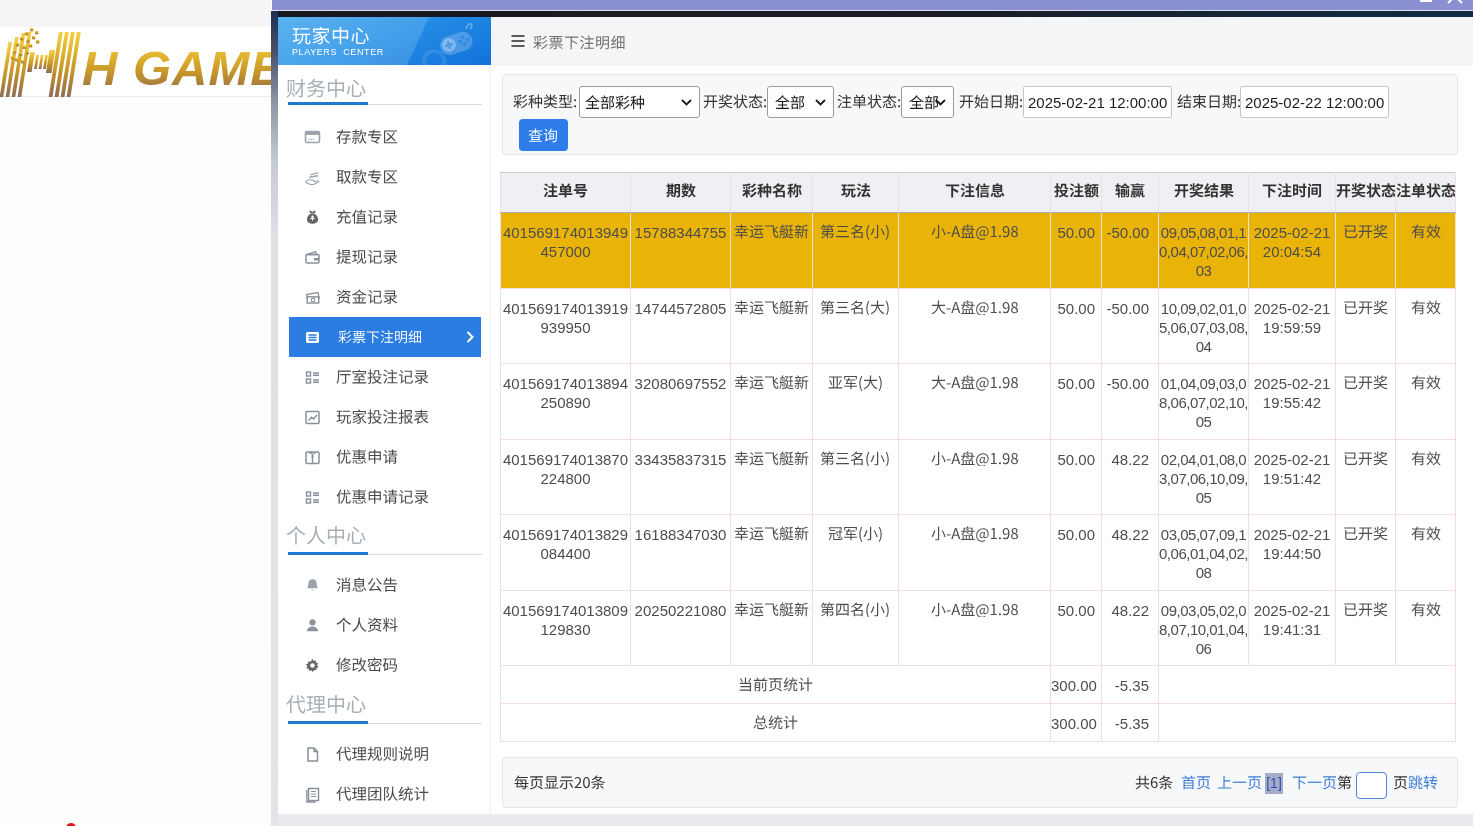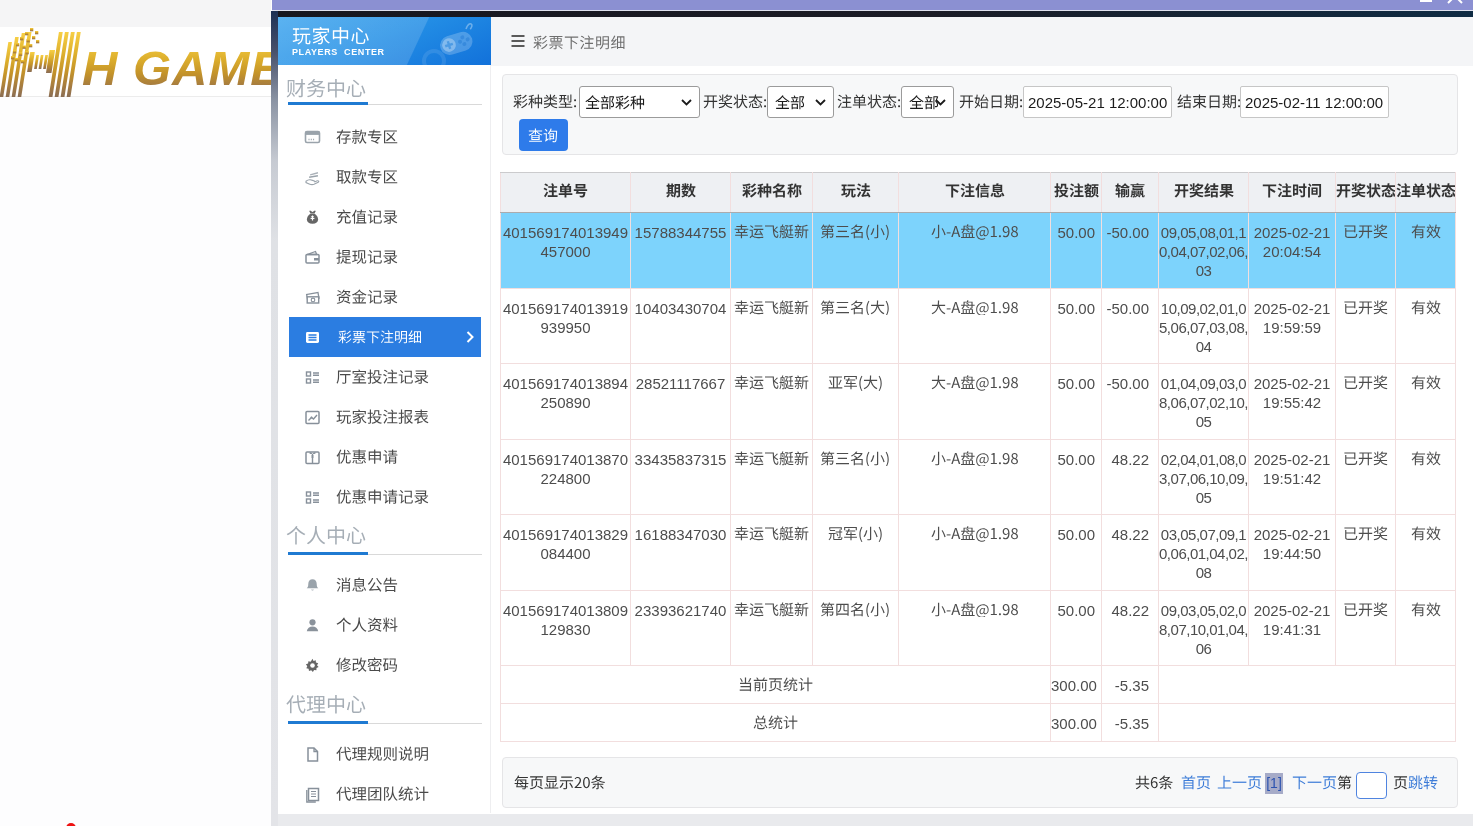--- a/index.html
+++ b/index.html
@@ -82,21 +82,21 @@
         <circle cx="56" cy="27.5" r="2" fill="rgba(30,120,210,0.45)"></circle>
         <path d="M62 13.5c2.5-3.5 5-4.5 6.3-3.2S68 13.5 66 15" stroke="rgba(255,255,255,0.35)" stroke-width="1.6" fill="none"></path>
       </g>
     </svg>
     <div class="a" style="left:14px;top:8px"><svg class="z" width="77.5" height="20.9" viewBox="0 -940 4079 1100" fill="#fff">
         <use href="#g73a9r" x="0"></use>
         <use href="#g5bb6r" x="1026"></use>
         <use href="#g4e2dr" x="2053"></use>
         <use href="#g5fc3r" x="3079"></use>
       </svg></div>
-    <div class="a" style="left:14px;top:30px;font-size:9px;font-weight:bold;letter-spacing:0.6px;color:#fff">PLAYERS&nbsp;&nbsp;CENTER</div>
+    <div class="a" style="left:14px;top:30px;font-size:9px;font-weight:normal;letter-spacing:0.6px;color:#fff">PLAYERS&nbsp;&nbsp;CENTER</div>
   </div>
 <div class="a" style="left:490px;top:65px;width:1px;height:748px;background:#eeeef0"></div>
 <div class="a" style="left:286px;top:77px"><svg class="z" width="80.0" height="22.0" viewBox="0 -940 4000 1100" fill="#a6aeb6">
       <use href="#g8d22r" x="0"></use>
       <use href="#g52a1r" x="1000"></use>
       <use href="#g4e2dr" x="2000"></use>
       <use href="#g5fc3r" x="3000"></use>
     </svg></div>
 <div class="a" style="left:288px;top:102px;width:80px;height:3px;background:#1f7ad2"></div>
 <div class="a" style="left:368px;top:104px;width:114px;height:1px;background:#d9d9d9"></div>
@@ -356,30 +356,30 @@
     <path d="M1 1l4.5 4.5L10 1" stroke="#1b1b1b" stroke-width="1.8" fill="none"></path>
   </svg>
 <div class="a" style="left:959px;top:93px"><svg class="z" width="64.2" height="16.5" viewBox="0 -940 4278 1100" fill="#333">
       <use href="#g5f00r" x="0"></use>
       <use href="#g59cbr" x="1000"></use>
       <use href="#g65e5r" x="2000"></use>
       <use href="#g671fr" x="3000"></use>
       <use href="#g3ar" x="4000"></use>
     </svg></div>
 <div class="a" style="left:1023px;top:86px;width:149px;height:32px;background:#fff;border:1px solid #c6c6c6;border-radius:2px"></div>
-<div class="a" style="left:1028px;top:94px;font-size:15px;color:#1b1b1b">2025-05-21 12:00:00</div>
+<div class="a" style="left:1028px;top:94px;font-size:15px;color:#1b1b1b">2025-02-21 12:00:00</div>
 <div class="a" style="left:1177px;top:93px"><svg class="z" width="64.2" height="16.5" viewBox="0 -940 4278 1100" fill="#333">
       <use href="#g7ed3r" x="0"></use>
       <use href="#g675fr" x="1000"></use>
       <use href="#g65e5r" x="2000"></use>
       <use href="#g671fr" x="3000"></use>
       <use href="#g3ar" x="4000"></use>
     </svg></div>
 <div class="a" style="left:1240px;top:86px;width:149px;height:32px;background:#fff;border:1px solid #c6c6c6;border-radius:2px"></div>
-<div class="a" style="left:1245px;top:94px;font-size:15px;color:#1b1b1b">2025-02-11 12:00:00</div>
+<div class="a" style="left:1245px;top:94px;font-size:15px;color:#1b1b1b">2025-02-22 12:00:00</div>
 <div class="a" style="left:519px;top:119px;width:49px;height:32px;background:#2e7bea;border-radius:4px"></div>
 <div class="a" style="left:528px;top:127px"><svg class="z" width="30.0" height="16.5" viewBox="0 -940 2000 1100" fill="#fff">
       <use href="#g67e5r" x="0"></use>
       <use href="#g8be2r" x="1000"></use>
     </svg></div>
 <table class="a" style="left:500px;top:172px;width:955px;font-size:15px;line-height:19px;color:#4d4d4d">
     <colgroup>
       <col style="width:130px">
       <col style="width:100px">
       <col style="width:82px">
@@ -446,21 +446,21 @@
             <use href="#g72b6b" x="2000"></use>
             <use href="#g6001b" x="3000"></use>
           </svg></th>
         <th style="border-top:1px solid #cbcbcd;border-bottom:1px solid #ababad"><svg class="z" width="60.0" height="16.5" viewBox="0 -940 4000 1100" fill="#333">
             <use href="#g6ce8b" x="0"></use>
             <use href="#g5355b" x="1000"></use>
             <use href="#g72b6b" x="2000"></use>
             <use href="#g6001b" x="3000"></use>
           </svg></th>
       </tr>
-      <tr style="height:75.5px;background:#7dd3fc">
+      <tr style="height:75.5px;background:#eab308">
         <td>401569174013949<br>457000</td>
         <td>15788344755</td>
         <td><svg class="z" width="75.0" height="16.5" viewBox="0 -940 5000 1100" fill="#4d4d4d">
             <use href="#g5e78r" x="0"></use>
             <use href="#g8fd0r" x="1000"></use>
             <use href="#g98der" x="2000"></use>
             <use href="#g8247r" x="3000"></use>
             <use href="#g65b0r" x="4000"></use>
           </svg></td>
         <td><svg class="z" width="70.1" height="16.5" viewBox="0 -940 4676 1100" fill="#4d4d4d">
@@ -491,21 +491,21 @@
             <use href="#g5f00r" x="1000"></use>
             <use href="#g5956r" x="2000"></use>
           </svg></td>
         <td><svg class="z" width="30.0" height="16.5" viewBox="0 -940 2000 1100" fill="#4d4d4d">
             <use href="#g6709r" x="0"></use>
             <use href="#g6548r" x="1000"></use>
           </svg></td>
       </tr>
       <tr style="height:75.5px;background:#fff">
         <td>401569174013919<br>939950</td>
-        <td>10403430704</td>
+        <td>14744572805</td>
         <td><svg class="z" width="75.0" height="16.5" viewBox="0 -940 5000 1100" fill="#4d4d4d">
             <use href="#g5e78r" x="0"></use>
             <use href="#g8fd0r" x="1000"></use>
             <use href="#g98der" x="2000"></use>
             <use href="#g8247r" x="3000"></use>
             <use href="#g65b0r" x="4000"></use>
           </svg></td>
         <td><svg class="z" width="70.1" height="16.5" viewBox="0 -940 4676 1100" fill="#4d4d4d">
             <use href="#g7b2cr" x="0"></use>
             <use href="#g4e09r" x="1000"></use>
@@ -534,21 +534,21 @@
             <use href="#g5f00r" x="1000"></use>
             <use href="#g5956r" x="2000"></use>
           </svg></td>
         <td><svg class="z" width="30.0" height="16.5" viewBox="0 -940 2000 1100" fill="#4d4d4d">
             <use href="#g6709r" x="0"></use>
             <use href="#g6548r" x="1000"></use>
           </svg></td>
       </tr>
       <tr style="height:75.5px;background:#fff">
         <td>401569174013894<br>250890</td>
-        <td>28521117667</td>
+        <td>32080697552</td>
         <td><svg class="z" width="75.0" height="16.5" viewBox="0 -940 5000 1100" fill="#4d4d4d">
             <use href="#g5e78r" x="0"></use>
             <use href="#g8fd0r" x="1000"></use>
             <use href="#g98der" x="2000"></use>
             <use href="#g8247r" x="3000"></use>
             <use href="#g65b0r" x="4000"></use>
           </svg></td>
         <td><svg class="z" width="55.1" height="16.5" viewBox="0 -940 3676 1100" fill="#4d4d4d">
             <use href="#g4e9ar" x="0"></use>
             <use href="#g519br" x="1000"></use>
@@ -661,21 +661,21 @@
             <use href="#g5f00r" x="1000"></use>
             <use href="#g5956r" x="2000"></use>
           </svg></td>
         <td><svg class="z" width="30.0" height="16.5" viewBox="0 -940 2000 1100" fill="#4d4d4d">
             <use href="#g6709r" x="0"></use>
             <use href="#g6548r" x="1000"></use>
           </svg></td>
       </tr>
       <tr style="height:75.5px;background:#fff">
         <td>401569174013809<br>129830</td>
-        <td>23393621740</td>
+        <td>20250221080</td>
         <td><svg class="z" width="75.0" height="16.5" viewBox="0 -940 5000 1100" fill="#4d4d4d">
             <use href="#g5e78r" x="0"></use>
             <use href="#g8fd0r" x="1000"></use>
             <use href="#g98der" x="2000"></use>
             <use href="#g8247r" x="3000"></use>
             <use href="#g65b0r" x="4000"></use>
           </svg></td>
         <td><svg class="z" width="70.1" height="16.5" viewBox="0 -940 4676 1100" fill="#4d4d4d">
             <use href="#g7b2cr" x="0"></use>
             <use href="#g56dbr" x="1000"></use>

